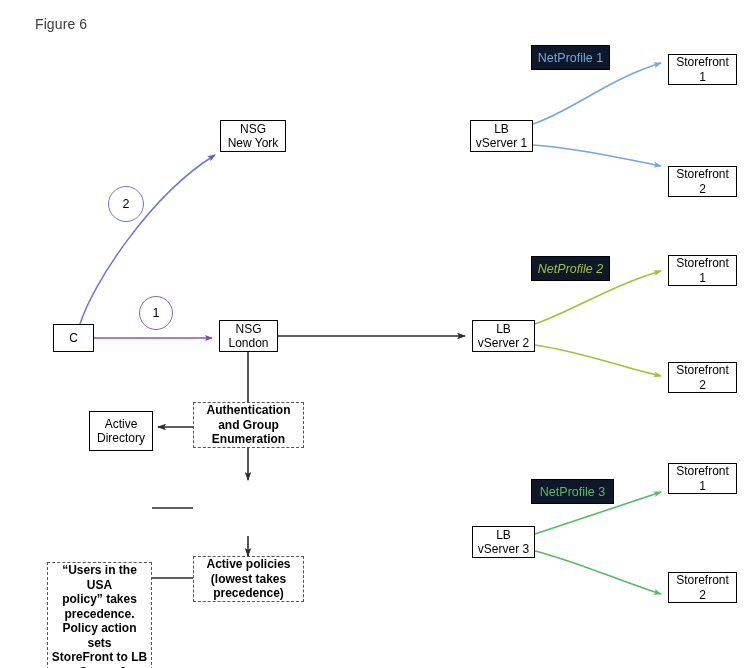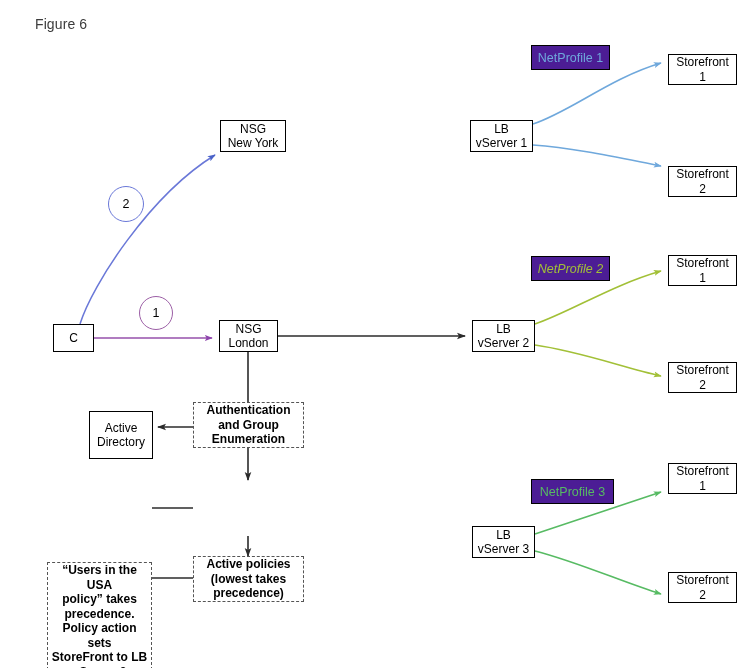--- a/index.html
+++ b/index.html
@@ -62,21 +62,21 @@
     color: #000000;
     background: transparent;
   }
   .badge.blue  { border: 1.3px solid #6a78d8; }
   .badge.purple{ border: 1.3px solid #9c5fa6; }
 
   .netprofile {
     position: absolute;
     box-sizing: border-box;
     border: 1.4px solid #000000;
-    background: #4c1d95;
+    background: #0f172a;
     display: flex;
     align-items: center;
     justify-content: center;
     font-size: 12.5px;
     line-height: 14px;
   }
   #np1 .lbl { color: #6fa8dc; }
   #np2 .lbl { color: #a2c037; font-style: italic; }
   #np3 .lbl { color: #57bb63; }
 
@@ -199,21 +199,21 @@
 
   <div class="node solid" id="n-sf1c" style="left:668px; top:463px; width:69px; height:31px;">
     <span class="lbl">Storefront
 1</span>
   </div>
   <div class="node solid" id="n-sf2c" style="left:668px; top:572px; width:69px; height:31px;">
     <span class="lbl">Storefront
 2</span>
   </div>
 
-  <div class="node solid" id="n-ad" style="left:89px; top:411px; width:64px; height:48px;">
+  <div class="node solid" id="n-ad" style="left:89px; top:411px; width:64px; height:40px;">
     <span class="lbl">Active
 Directory</span>
   </div>
 
   <div class="node dashed" id="n-auth" style="left:193px; top:402px; width:111px; height:46px;">
     <span class="lbl">Authentication
 and Group
 Enumeration</span>
   </div>
 

